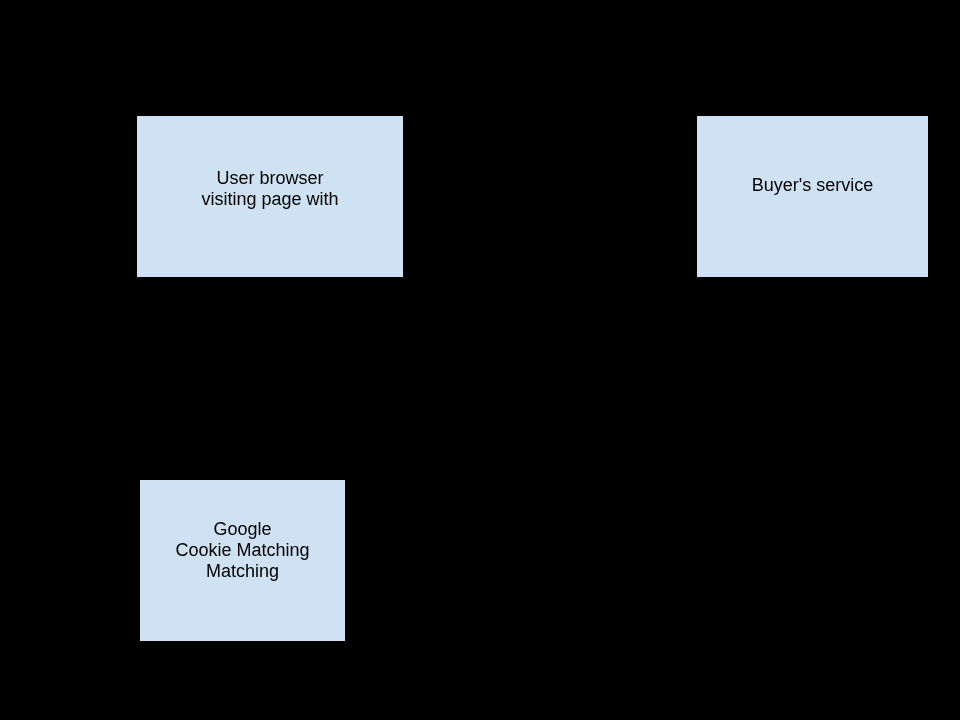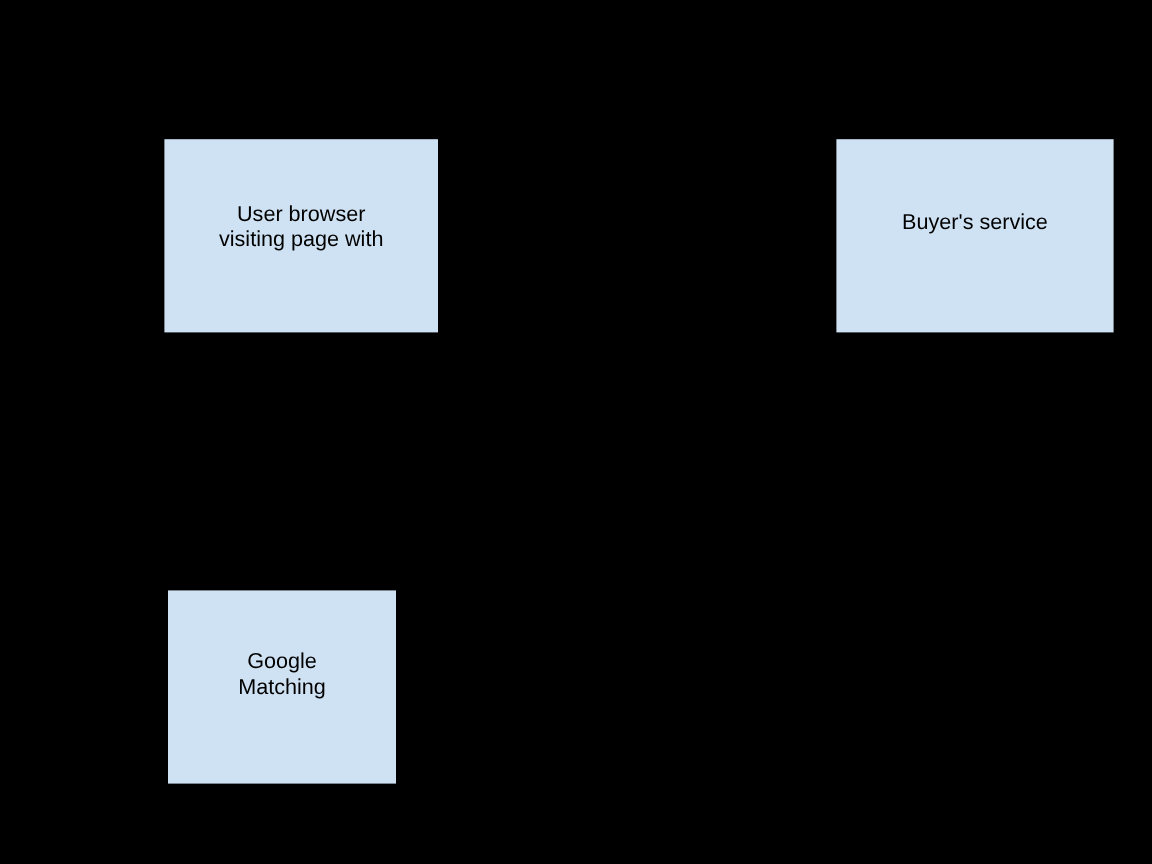--- a/index.html
+++ b/index.html
@@ -18,41 +18,42 @@
     color: #000000;
     display: flex;
     flex-direction: column;
     justify-content: center;
     align-items: center;
     text-align: center;
     font-size: 18px;
     line-height: 21px;
   }
   .node-user-browser {
-    left: 137px; top: 116px; width: 228px; height: 161px;
+    left: 137px; top: 116px; width: 266px; height: 161px;
     padding-bottom: 15px;
   }
   .node-buyers-service {
     left: 697px; top: 116px; width: 231px; height: 161px;
     padding-bottom: 22px;
   }
   .node-google-cms {
-    left: 140px; top: 492px; width: 190px; height: 161px;
+    left: 140px; top: 480px; width: 205px; height: 161px;
     padding-bottom: 21px;
   }
   .line { display: block; white-space: nowrap; }
 </style>
 </head>
 <body>
 
 <div class="node node-user-browser">
   <span class="line">User browser</span>
   <span class="line">visiting page with</span>
 </div>
 
 <div class="node node-buyers-service">
   <span class="line">Buyer's service</span>
 </div>
 
 <div class="node node-google-cms">
   <span class="line">Google</span>
+  <span class="line">Cookie Matching</span>
   <span class="line">Matching</span>
 </div>
 
 </body></html>

